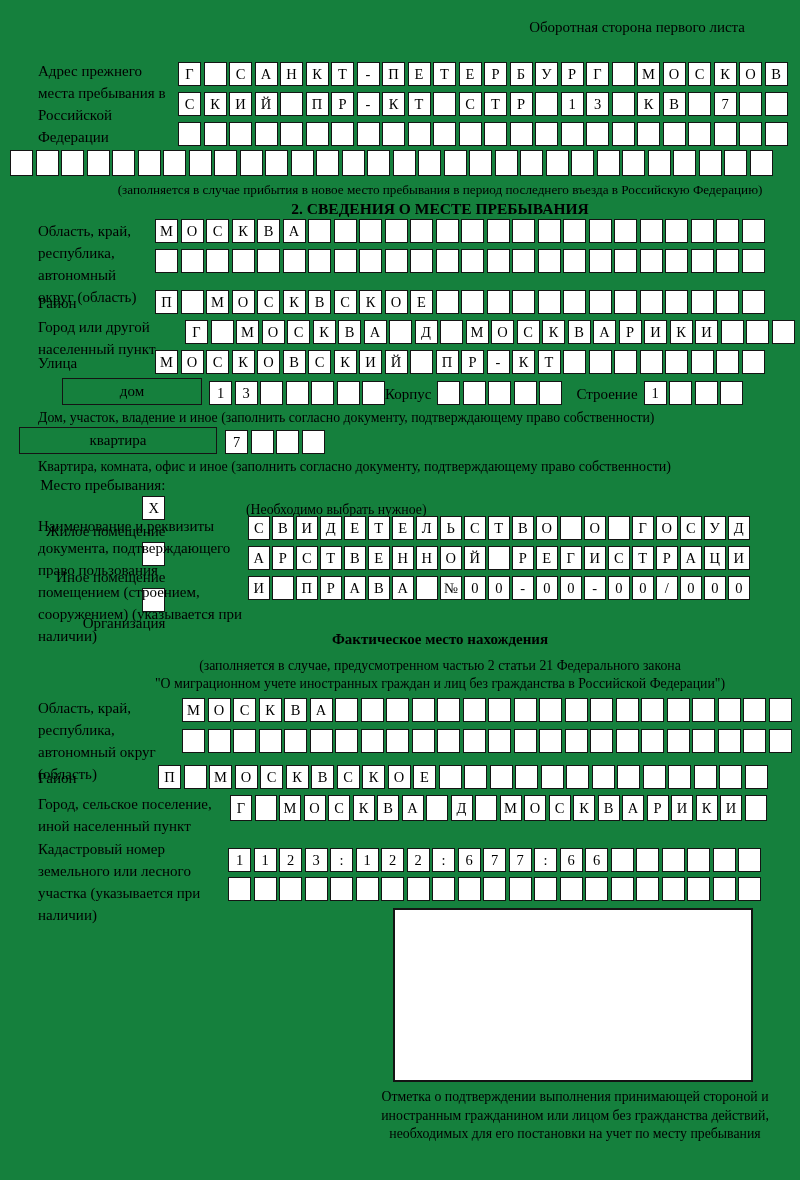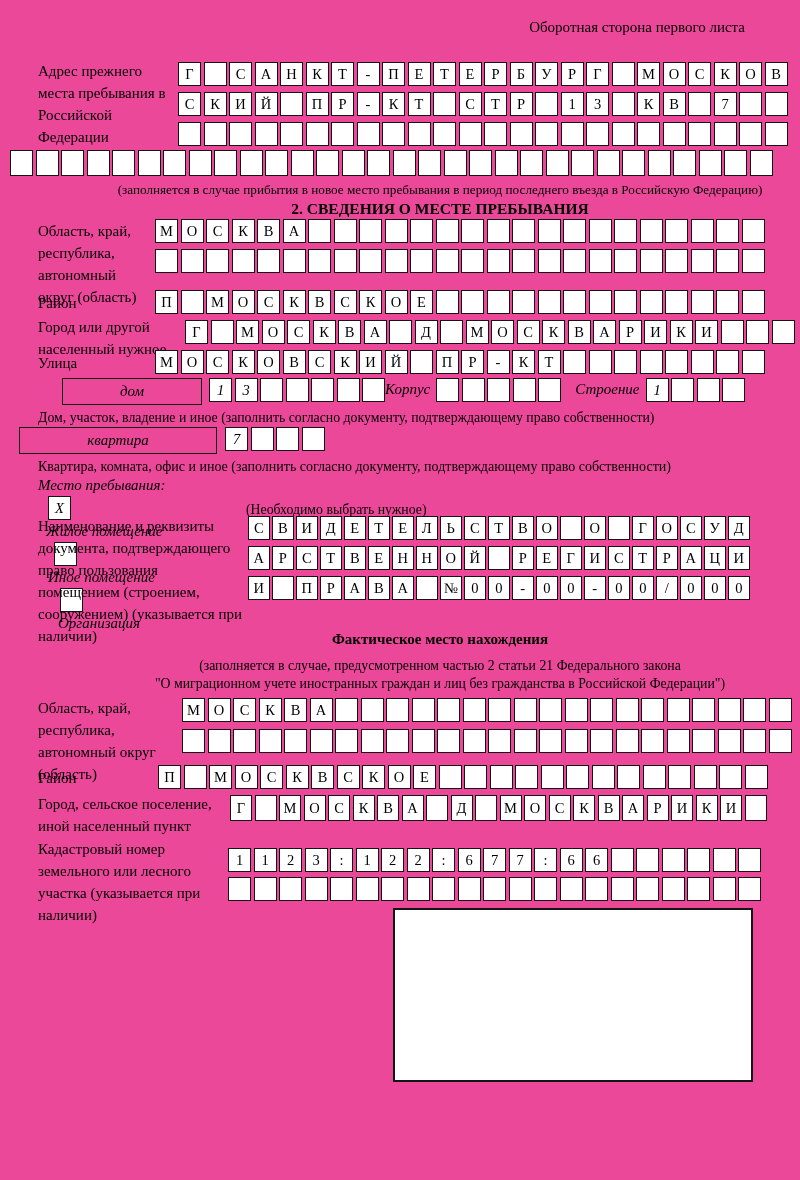--- a/index.html
+++ b/index.html
@@ -1,32 +1,32 @@
 <!DOCTYPE html>
 <html><head>
 <meta charset="utf-8">
 <style>
   html,body{margin:0;padding:0;background:#ffffff;}
-  #page{position:relative;width:800px;height:1180px;background:#ec4899;color:#000;
+  #page{position:relative;width:800px;height:1180px;background:#15803d;color:#000;
         font-family:"Liberation Serif","DejaVu Serif",serif;overflow:hidden;}
   .abs{position:absolute;}
   .lbl{font-size:15px;line-height:22px;}
   .cap{font-size:13.2px;line-height:17px;}
   .ttl{font-size:15.5px;font-weight:bold;}
   .ctr{text-align:center;width:800px;left:0;padding-left:40px;}
   .boxrow{display:flex;gap:2.5px;}
   .cell{box-sizing:border-box;width:23px;height:24px;border:1.5px solid #141414;
         display:flex;align-items:center;justify-content:center;
         font-size:14.5px;background:#fff;flex:0 0 auto;}
   .row-n21 .cell{width:21.5px;}
   .row-n22 .cell{width:22px;height:26px;}
   .row-n30 .cell{width:23px;height:26px;}
   .widebox{box-sizing:border-box;border:1.5px solid #141414;height:27px;
         display:flex;align-items:center;justify-content:center;font-size:15px;}
-  .inline-flex{display:flex;align-items:flex-start;font-style:italic;}
+  .inline-flex{display:flex;align-items:flex-end;}
   .bigbox{box-sizing:border-box;border:2px solid #141414;background:#fff;}
 </style>
 </head>
 <body>
 
 <div id="page">
 
   <div class="abs lbl" style="top:16px;right:55px;">Оборотная сторона первого листа</div>
 
   <div class="abs lbl" style="left:38px;top:60px;width:135px;">Адрес прежнего места пребывания в Российской Федерации</div>
@@ -219,21 +219,21 @@
       <span class="cell"></span>
       <span class="cell"></span>
       <span class="cell"></span>
       <span class="cell"></span>
       <span class="cell"></span>
       <span class="cell"></span>
       <span class="cell"></span>
       <span class="cell"></span>
     </div>
 
-  <div class="abs lbl" style="left:38px;top:316px;width:142px;">Город или другой населенный нужное</div>
+  <div class="abs lbl" style="left:38px;top:316px;width:142px;">Город или другой населенный пункт</div>
   <div class="abs boxrow" style="left:185px;top:320px;">
       <span class="cell">Г</span>
       <span class="cell"></span>
       <span class="cell">М</span>
       <span class="cell">О</span>
       <span class="cell">С</span>
       <span class="cell">К</span>
       <span class="cell">В</span>
       <span class="cell">А</span>
       <span class="cell"></span>
@@ -558,14 +558,15 @@
       <span class="cell"></span>
       <span class="cell"></span>
       <span class="cell"></span>
       <span class="cell"></span>
       <span class="cell"></span>
       <span class="cell"></span>
       <span class="cell"></span>
     </div>
 
   <div class="abs bigbox" style="left:393px;top:908px;width:360px;height:174px;"></div>
+  <div class="abs cap" style="left:365px;top:1088px;width:420px;text-align:center;font-size:13.8px;line-height:18.5px;">Отметка о подтверждении выполнения принимающей стороной и иностранным гражданином или лицом без гражданства действий, необходимых для его постановки на учет по месту пребывания</div>
 
 </div>
 
 </body></html>

